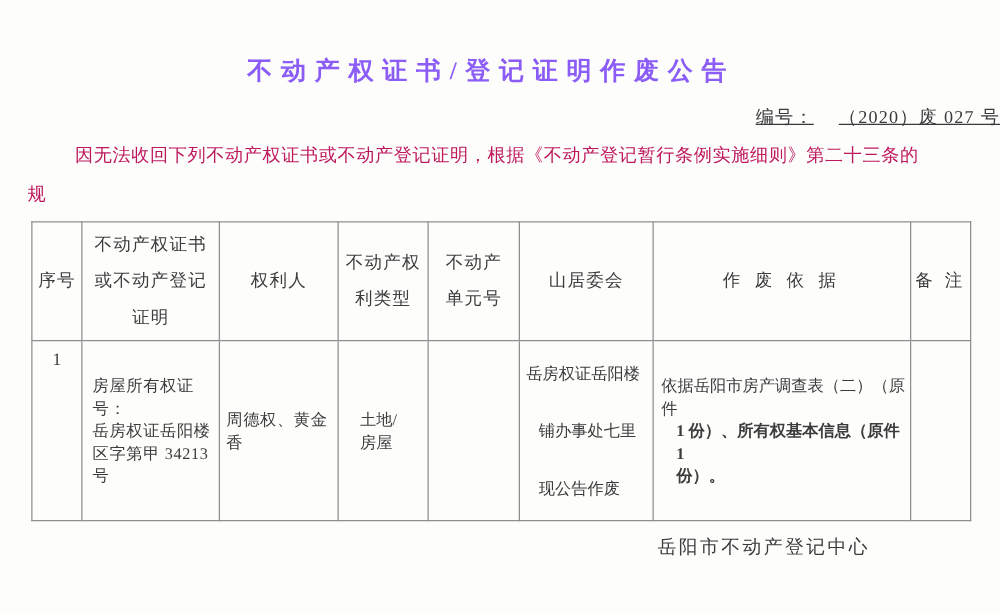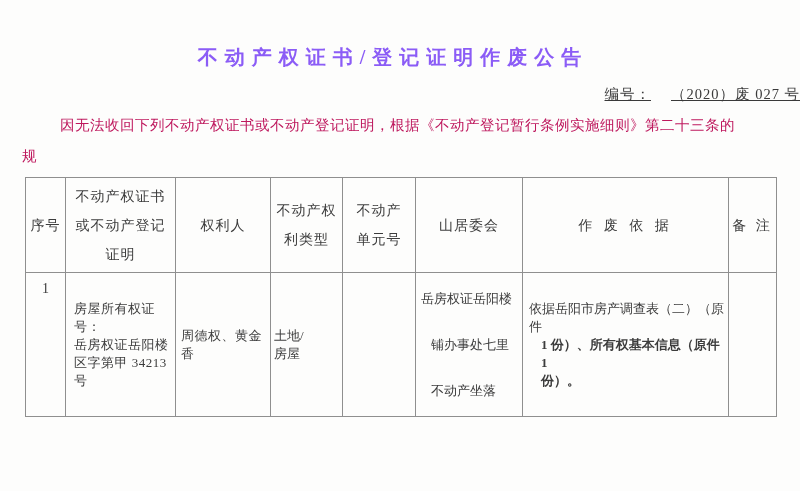--- a/index.html
+++ b/index.html
@@ -71,21 +71,21 @@
     font-size: 14px;
   }
   td.cell-cert { vertical-align: middle; padding-left: 8px; }
   td.cell-cert .bline { letter-spacing: 0.5px; }
   td.cell-holder {
     vertical-align: middle;
     padding-left: 5px;
     font-size: 13px;
     letter-spacing: 0.5px;
   }
-  td.cell-rtype { vertical-align: middle; padding-left: 3px; }
+  td.cell-rtype { vertical-align: middle; padding-left: 17px; }
   td.cell-loc { vertical-align: middle; }
   td.cell-loc .bline { padding-left: 5px; }
   td.cell-loc .ind { padding-left: 15px; margin-top: 28px; }
   td.cell-basis { vertical-align: middle; }
   td.cell-basis .bline { padding-left: 6px; padding-right: 2px; }
   td.cell-basis .ind { padding-left: 18px; font-weight: bold; }
   .bline {
     display: block;
     line-height: 18px;
     font-size: 13px;
@@ -167,26 +167,27 @@
         </td>
         <td class="cell-holder">周德权、黄金香</td>
         <td class="cell-rtype">
           <span class="bline">土地/</span>
           <span class="bline">房屋</span>
         </td>
         <td class="cell-unit"></td>
         <td class="cell-loc">
           <span class="bline">岳房权证岳阳楼</span>
           <span class="bline ind">铺办事处七里</span>
-          <span class="bline ind">不动产坐落</span>
+          <span class="bline ind">现公告作废</span>
         </td>
         <td class="cell-basis">
           <span class="bline">依据岳阳市房产调查表（二）（原件</span>
           <span class="bline ind">1 份）、所有权基本信息（原件 1</span>
           <span class="bline ind">份）。</span>
         </td>
         <td class="cell-remark"></td>
       </tr>
     </tbody>
   </table>
 
+  <div class="footer-org">岳阳市不动产登记中心</div>
 
 </div>
 
 </body></html>

